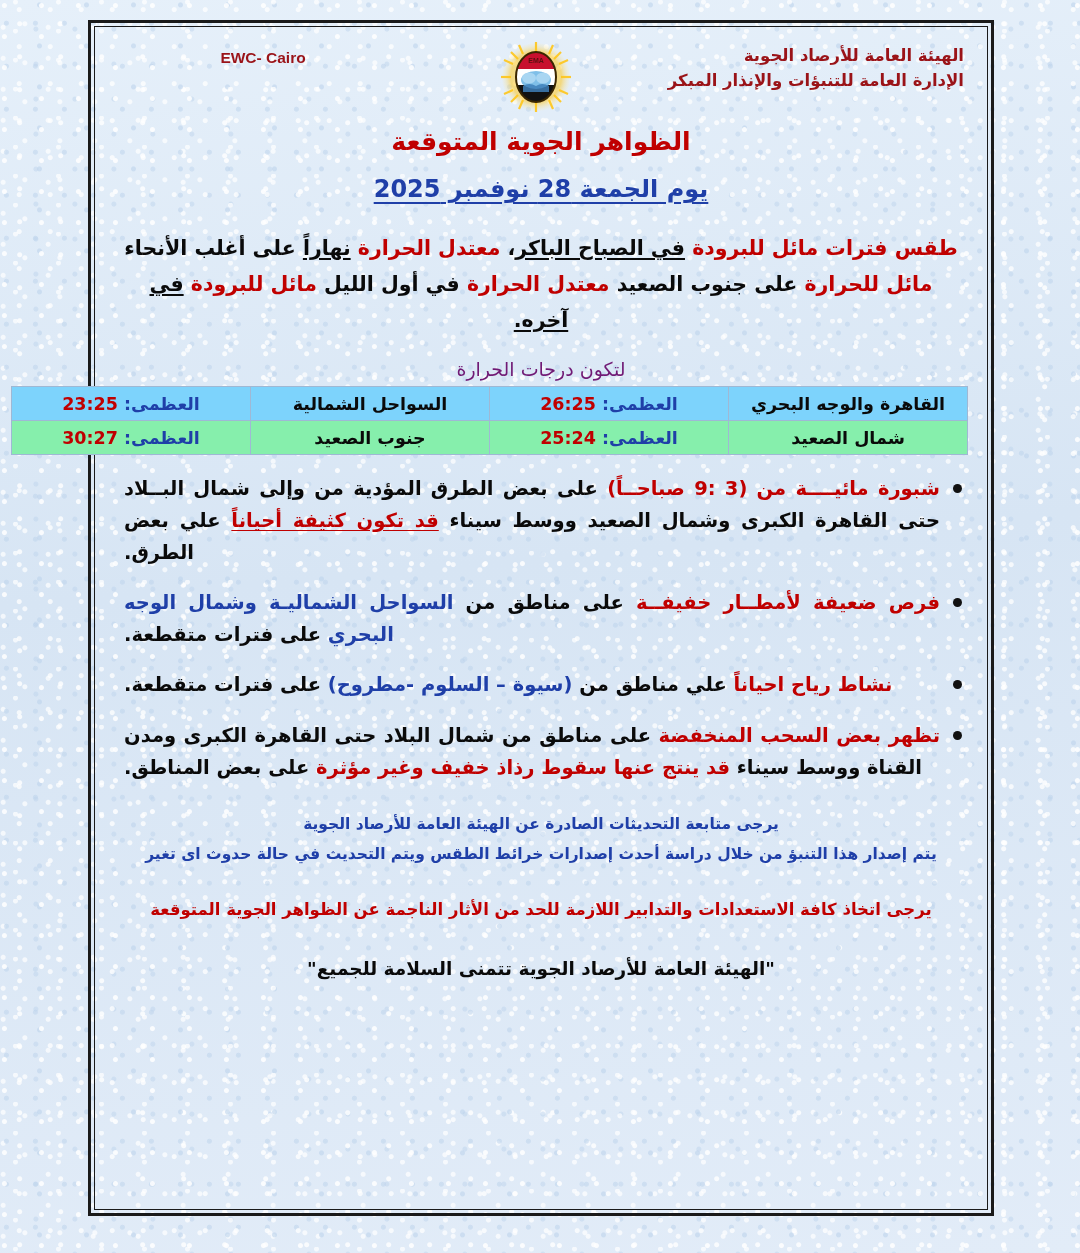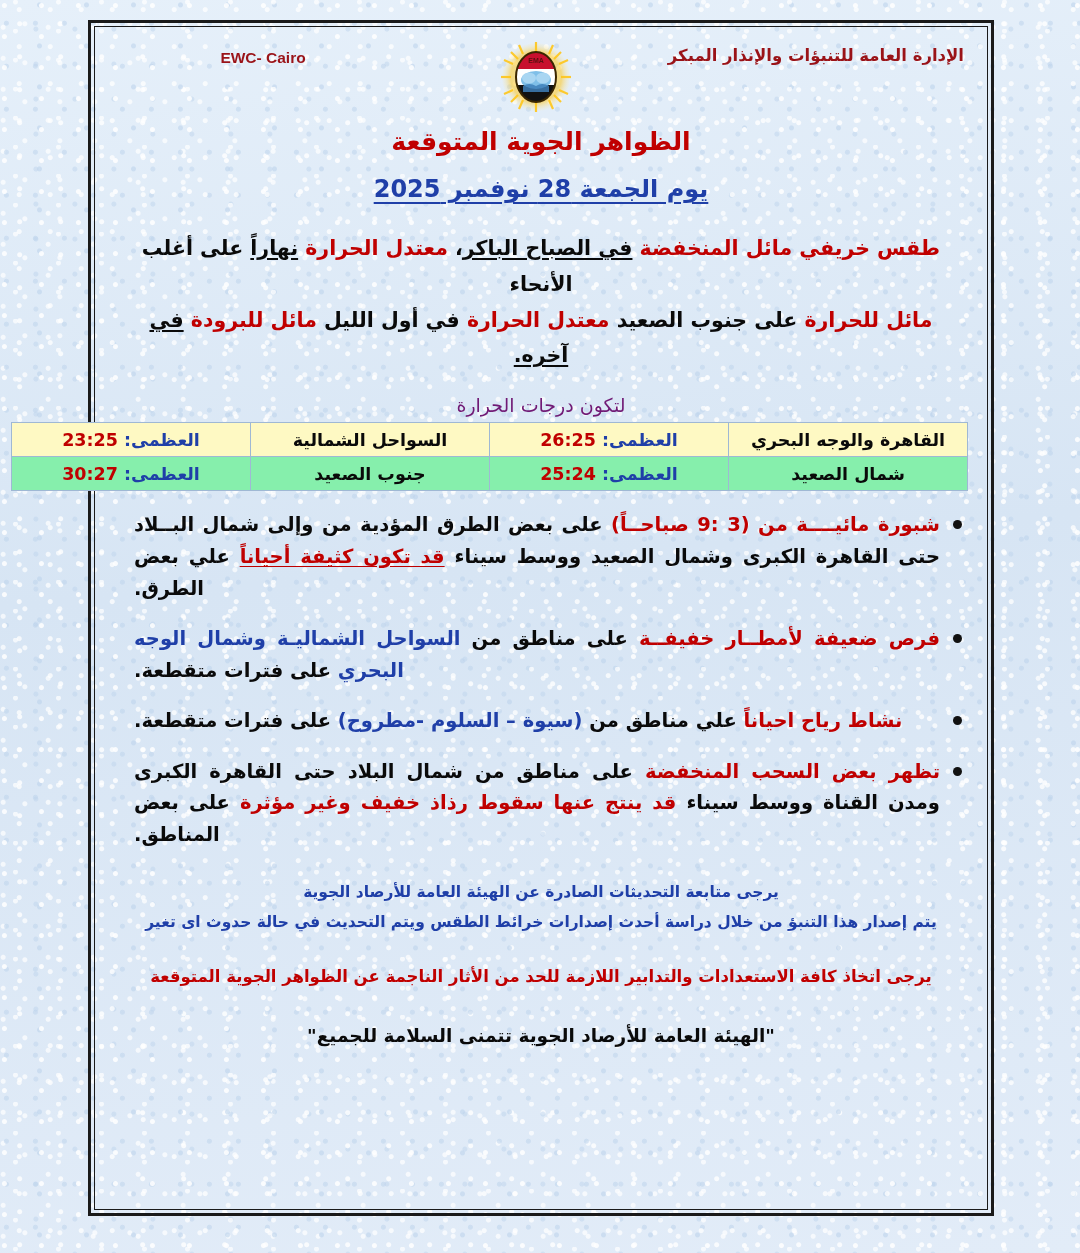--- a/index.html
+++ b/index.html
@@ -148,31 +148,31 @@
     table-layout: fixed;
   }
   table.temp td {
     border: 1px solid #9fb8d4;
     height: 29px;
     padding: 2px 12px;
     font-size: 17.5px;
     font-weight: bold;
     vertical-align: middle;
   }
-  tr.row-a td { background: #fef9c3; }
+  tr.row-a td { background: #7dd3fc; }
   tr.row-b td { background: #86efac; }
   td.region { text-align: center; color: #0a0a0a; width: 214px; }
   td.valcell { text-align: center; width: 214px; }
   td.valcell .lbl { color: #1f3fa8; }
   td.valcell .num { color: #c00000; }
 
   
   ul.bullets {
     list-style: none;
-    margin: 18px 2px 0 20px;
+    margin: 18px 2px 0 10px;
     padding: 0;
     direction: rtl;
   }
   ul.bullets > li {
     position: relative;
     padding-right: 26px;
     margin-bottom: 19px;
     font-size: 19.5px;
     font-weight: bold;
     line-height: 1.62;
@@ -222,20 +222,21 @@
 
 <div id="paper-texture"></div>
 
 <div id="doc-frame"></div>
 
 <div id="content">
 
   <div class="masthead">
 
     <div class="masthead-ar">
+      <div>الهيئة العامة للأرصاد الجوية</div>
       <div>الإدارة العامة للتنبؤات والإنذار المبكر</div>
     </div>
 
     <div class="logo-wrap">
       <svg class="logo-svg" width="74" height="74" viewBox="0 0 74 74">
         <defs>
           <radialGradient id="sunGrad" cx="50%" cy="50%" r="50%">
             <stop offset="45%" stop-color="#ffd24a"></stop>
             <stop offset="75%" stop-color="#ffc61a"></stop>
             <stop offset="100%" stop-color="#ffe9a0" stop-opacity="0.15"></stop>
@@ -284,21 +285,21 @@
     </div>
   </div>
 
   <div class="title-block">
     <div class="doc-title">الظواهر الجوية المتوقعة</div>
     <div class="doc-date">يوم الجمعة 28 نوفمبر 2025</div>
   </div>
 
   <div class="summary">
     <div>
-      <span class="r">طقس خريفي مائل المنخفضة</span>
+      <span class="r">طقس فترات مائل للبرودة</span>
       <span class="b u">في الصباح الباكر</span><span class="b">، </span><span class="r">معتدل الحرارة</span>
       <span class="b u">نهاراً</span>
       <span class="b">على أغلب الأنحاء</span>
     </div>
     <div>
       <span class="r">مائل للحرارة</span>
       <span class="b">على جنوب الصعيد</span>
       <span class="r">معتدل الحرارة</span>
       <span class="b">في أول الليل</span>
       <span class="r">مائل للبرودة</span>

